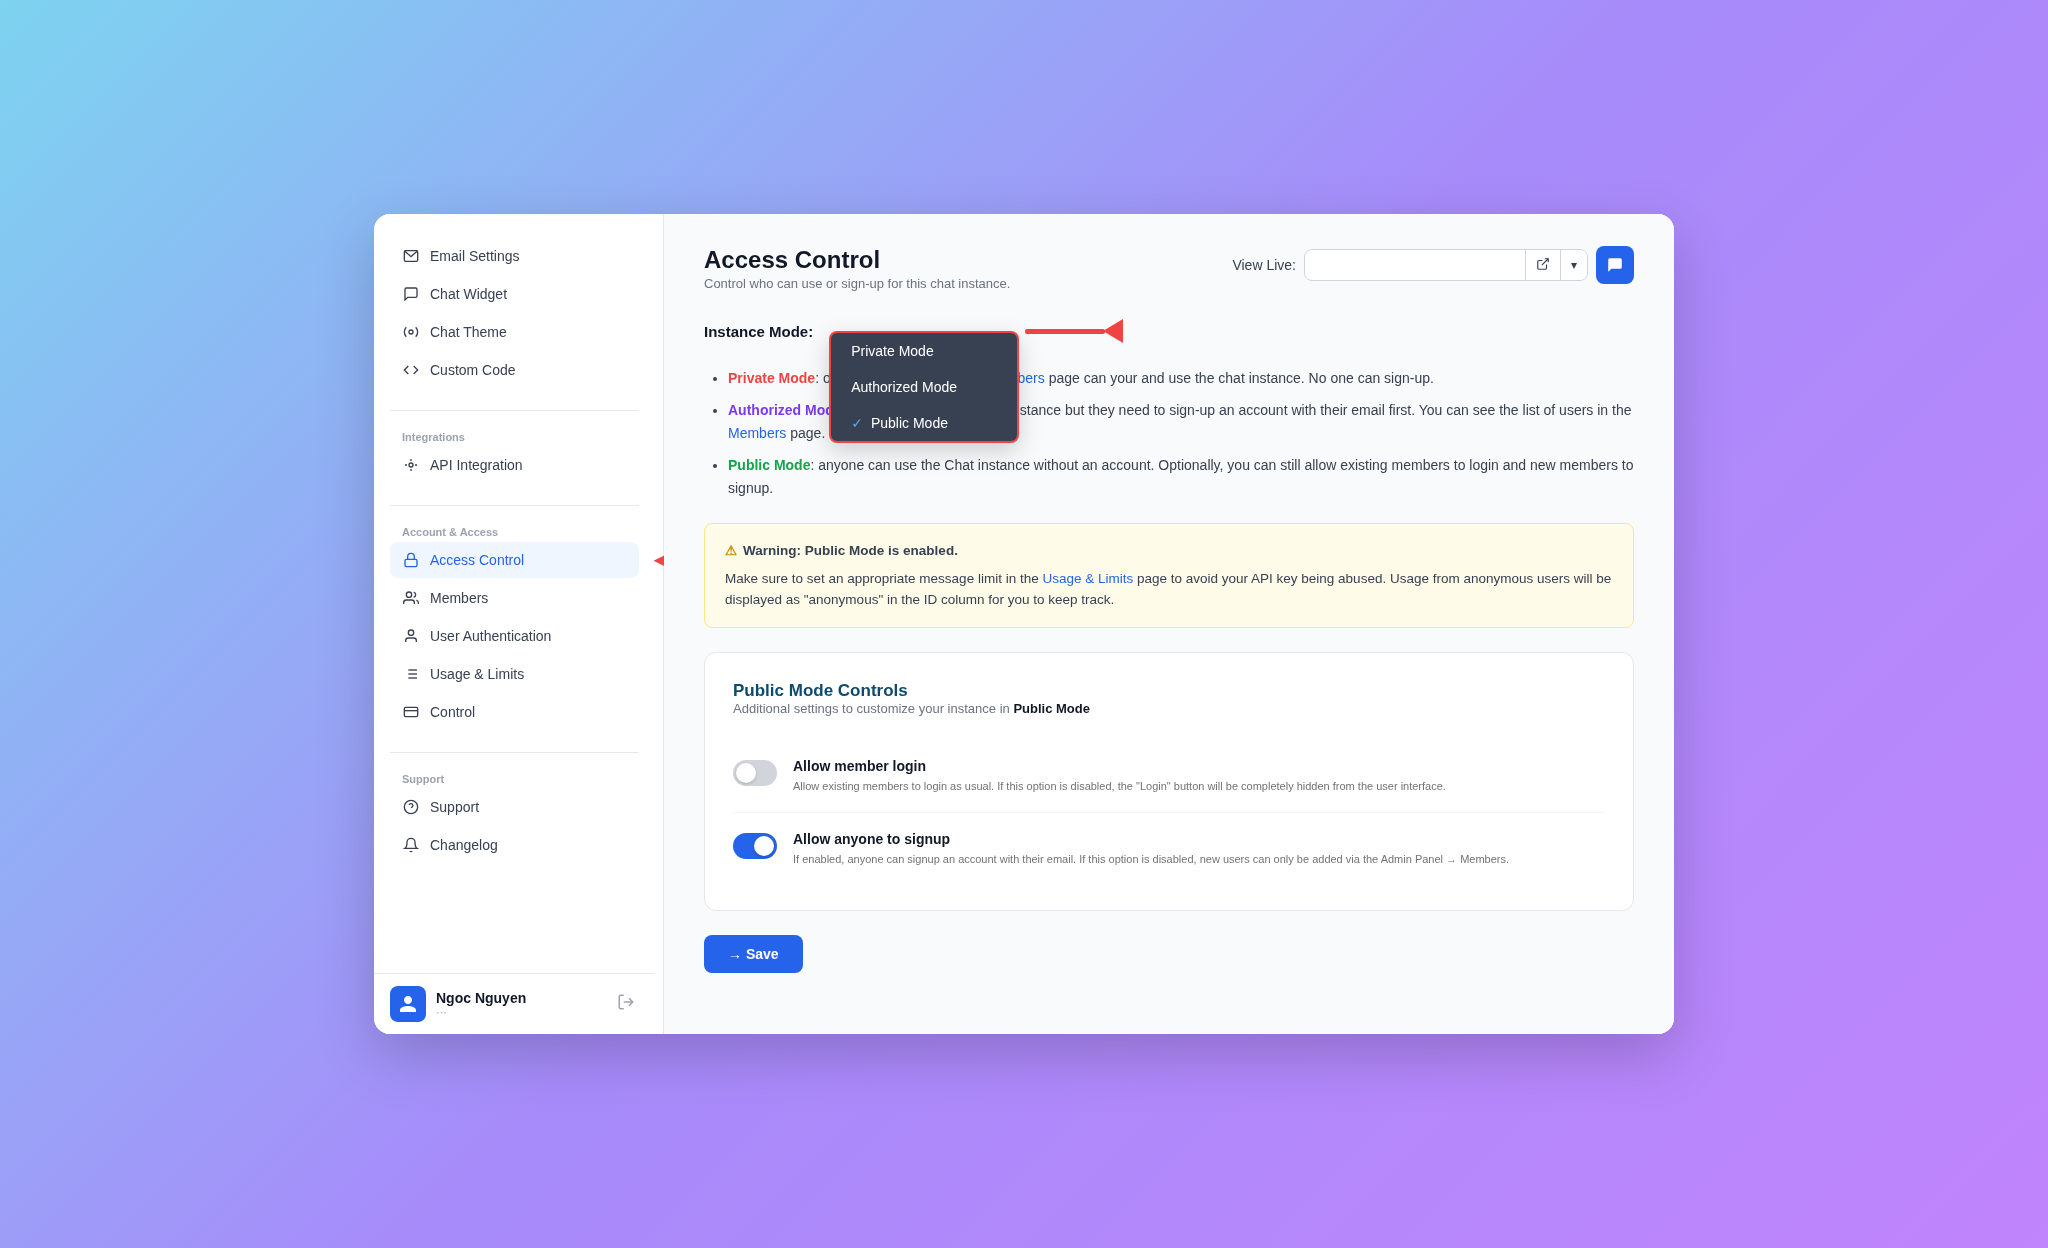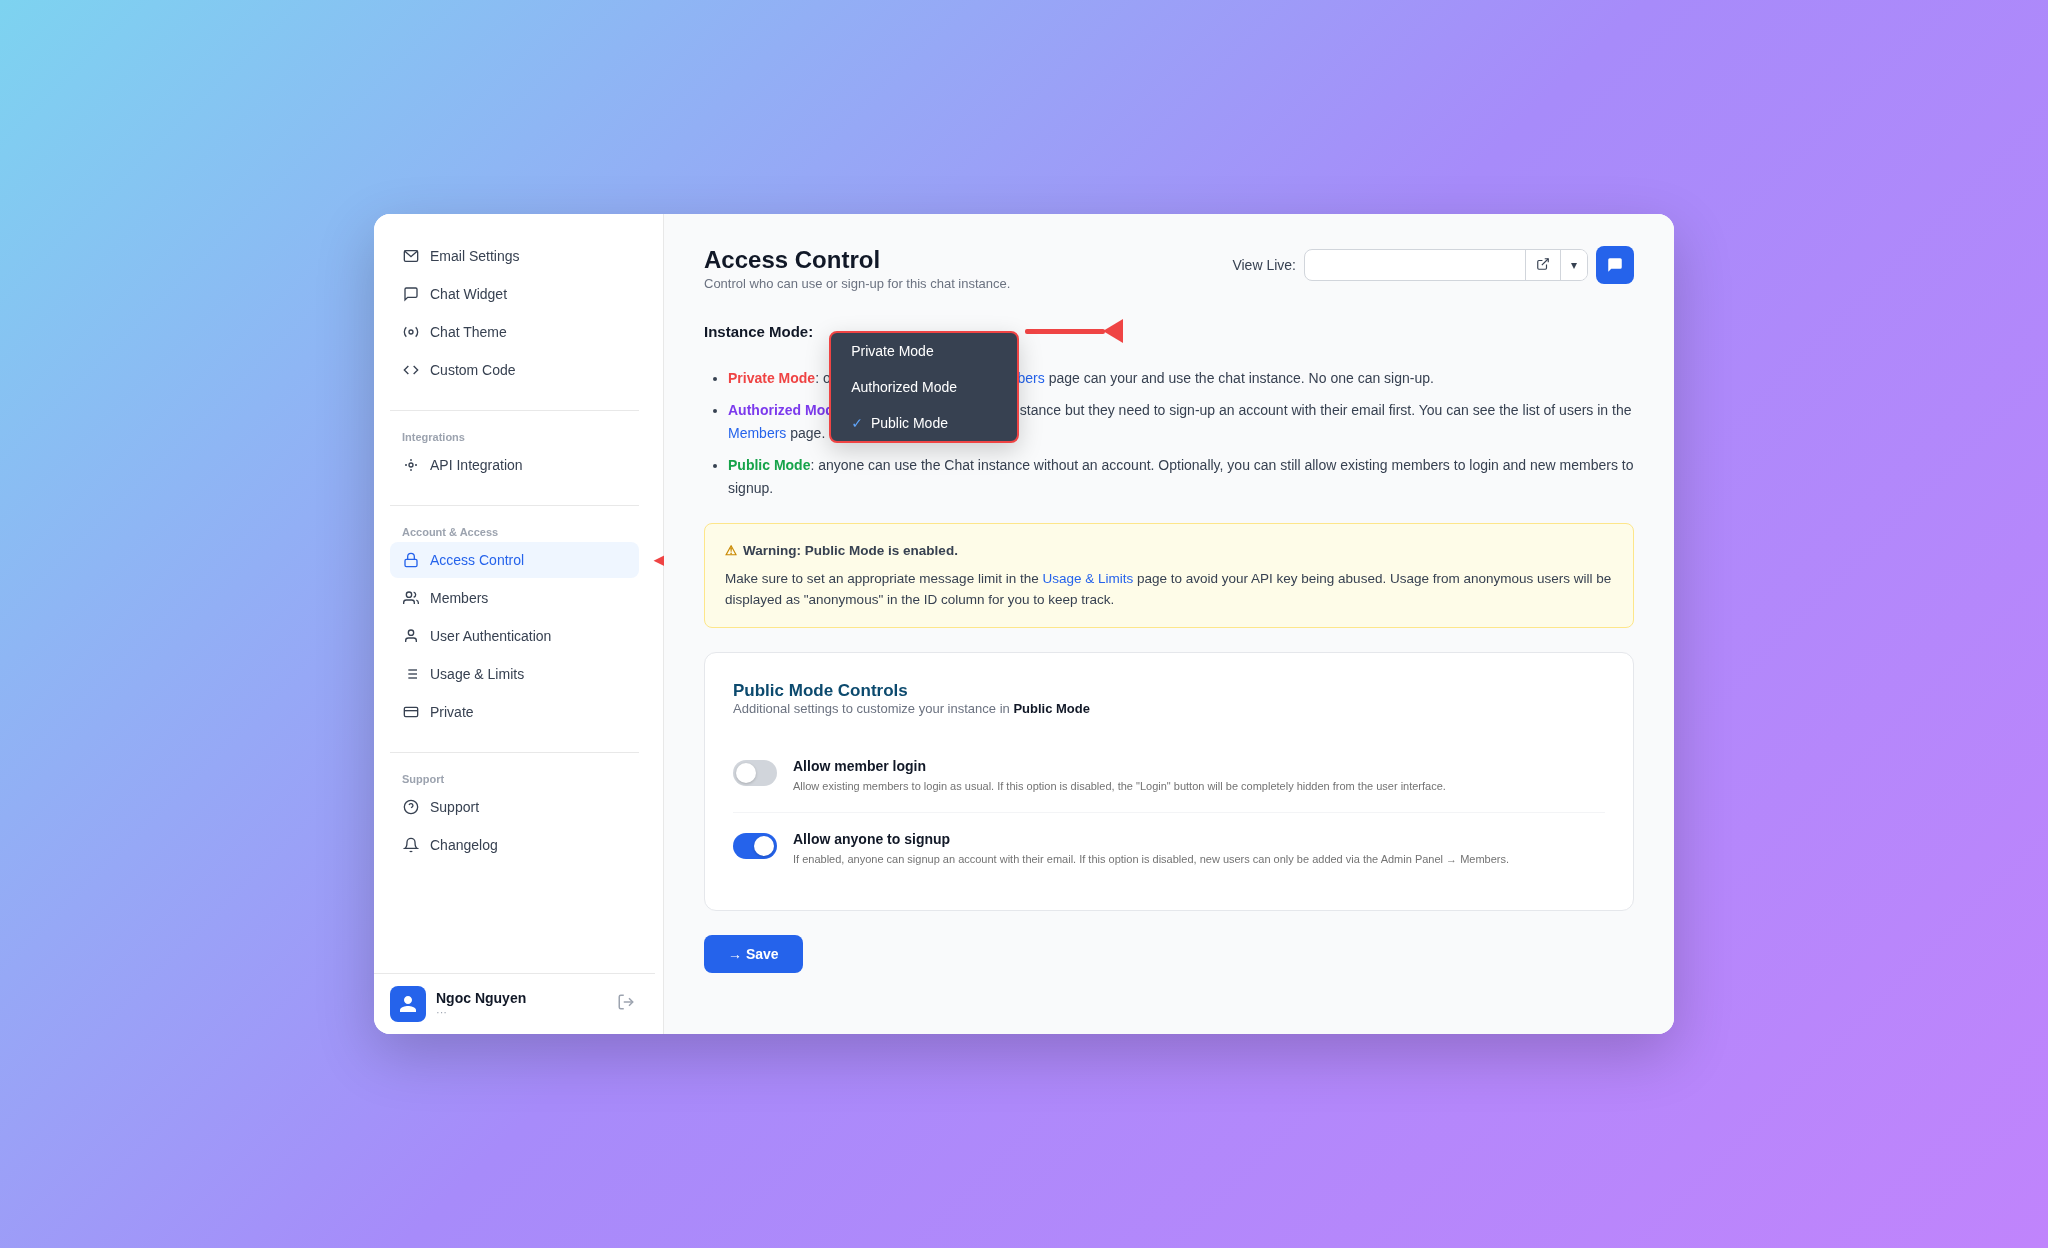--- a/index.html
+++ b/index.html
@@ -444,21 +444,21 @@
         </span>
         <span>Usage &amp; Limits</span>
       </div>
       <div class="sidebar-item">
         <span class="icon">
           <svg width="16" height="16" viewBox="0 0 24 24" fill="none" stroke="currentColor" stroke-width="2">
               <rect x="2" y="5" width="20" height="14" rx="2"></rect>
               <line x1="2" y1="10" x2="22" y2="10"></line>
             </svg>
         </span>
-        <span>Private</span>
+        <span>Control</span>
       </div>
     </div>
 
     <hr class="sidebar-divider">
 
     <div class="sidebar-section">
       <div class="sidebar-section-label">Support</div>
       <div class="sidebar-item">
         <span class="icon">
           <svg width="16" height="16" viewBox="0 0 24 24" fill="none" stroke="currentColor" stroke-width="2">

